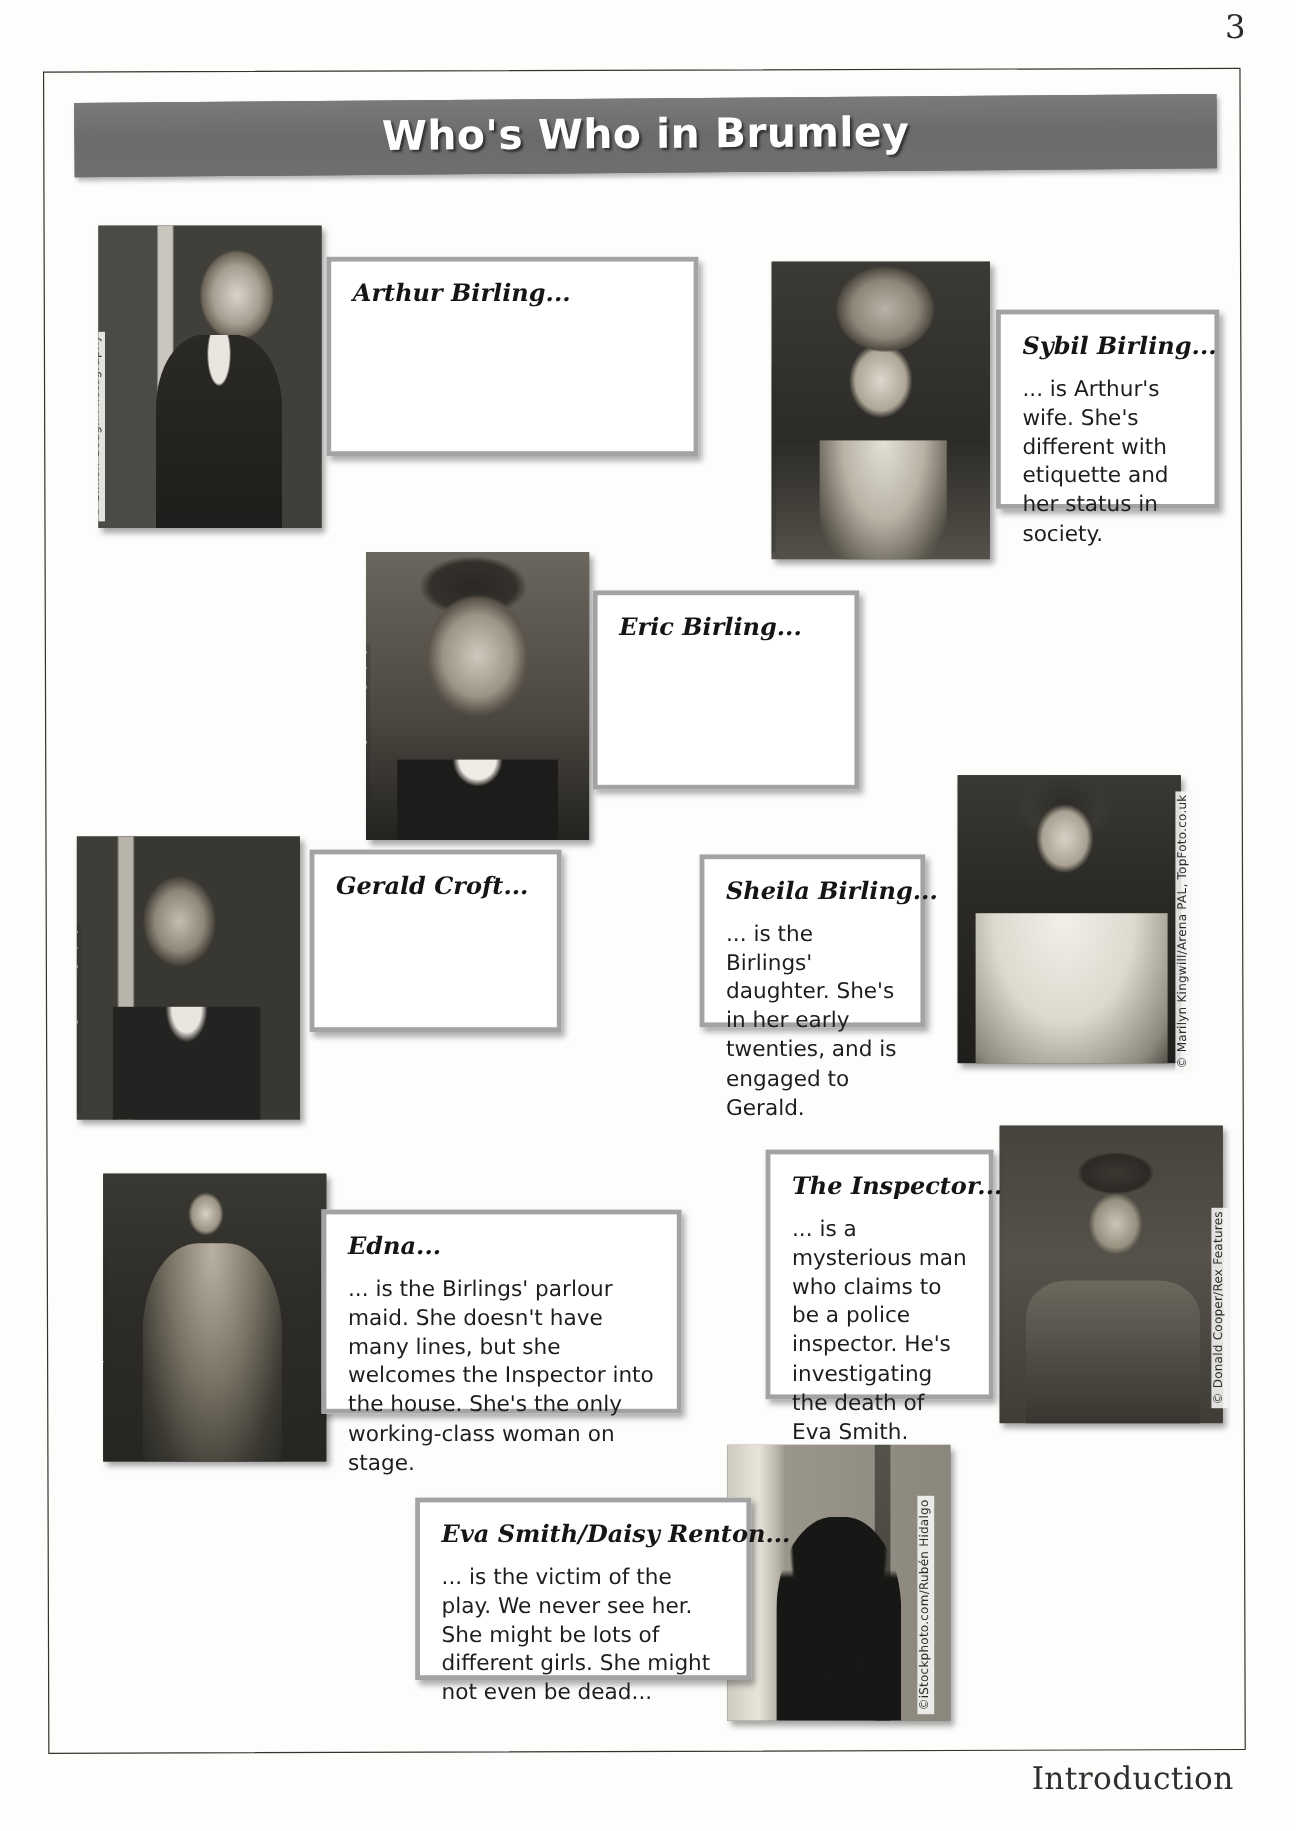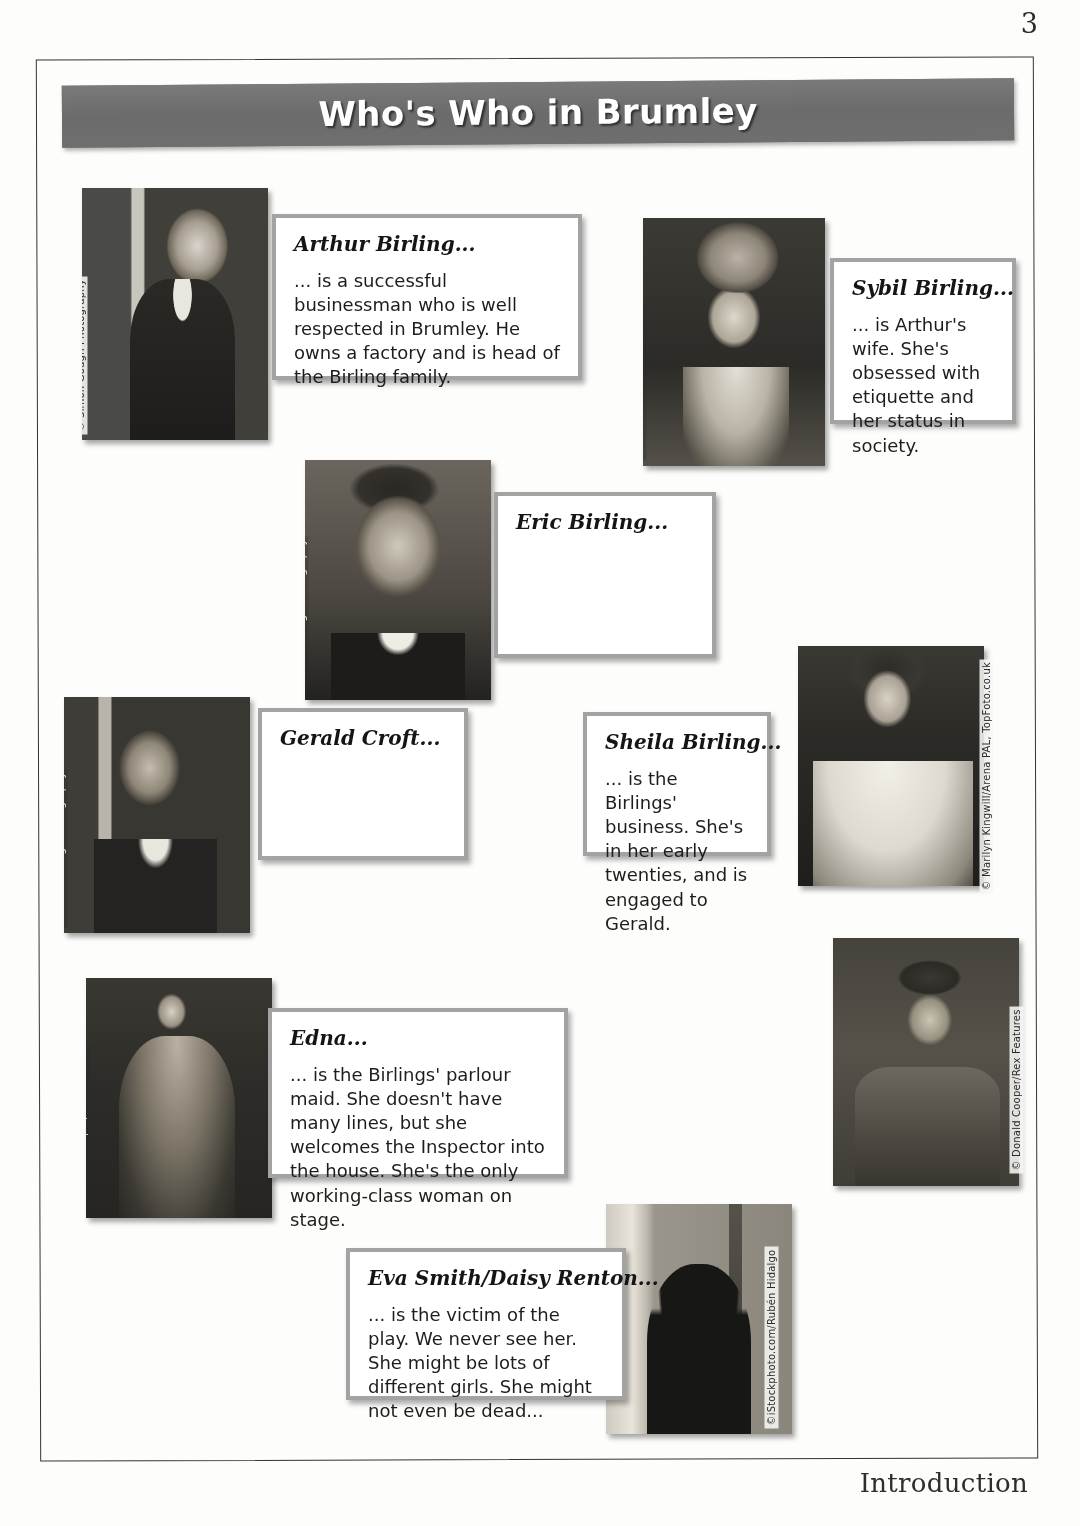--- a/index.html
+++ b/index.html
@@ -233,30 +233,29 @@
     <div class="banner-inner"></div>
     <div class="banner-title">Who's Who in Brumley</div>
   </div>
 
   <div class="photo" style="left:82px; top:188px; width:186px; height:252px;">
     <div class="img ph-arthur"></div>
     <div class="credit" style="left:5px; bottom:6px;">© Simon Gough Photography</div>
   </div>
   <div class="card" style="left:272px; top:214px; width:310px; height:166px;">
     <div class="card-title">Arthur Birling...</div>
-    <div class="card-body">... is a successful businessman who is well respected in Brumley.  He owns a factory and is head of the Birling family.</div>
   </div>
 
   <div class="photo" style="left:643px; top:218px; width:182px; height:248px;">
     <div class="img ph-sybil"></div>
     <div class="credit light" style="left:3px; bottom:6px;">© Chesil Theatre Winchester</div>
   </div>
   <div class="card" style="left:830px; top:258px; width:186px; height:166px;">
     <div class="card-title">Sybil Birling...</div>
-    <div class="card-body">... is Arthur's wife. She's obsessed with etiquette and her status in society.</div>
+    <div class="card-body">... is Arthur's wife. She's different with etiquette and her status in society.</div>
   </div>
 
   <div class="photo" style="left:305px; top:460px; width:186px; height:240px;">
     <div class="img ph-eric"></div>
     <div class="credit light" style="left:3px; bottom:6px;">© Simon Gough Photography</div>
   </div>
   <div class="card" style="left:494px; top:492px; width:222px; height:166px;">
     <div class="card-title">Eric Birling...</div>
   </div>
 
@@ -267,36 +266,40 @@
   <div class="card" style="left:258px; top:708px; width:210px; height:152px;">
     <div class="card-title">Gerald Croft...</div>
   </div>
 
   <div class="photo" style="left:798px; top:646px; width:186px; height:240px;">
     <div class="img ph-sheila"></div>
   </div>
   <div class="credit" style="left:993px; top:880px; transform-origin:left bottom;">© Marilyn Kingwill/Arena PAL, TopFoto.co.uk</div>
   <div class="card" style="left:583px; top:712px; width:188px; height:144px;">
     <div class="card-title">Sheila Birling...</div>
-    <div class="card-body">... is the Birlings' business.  She's in her early twenties, and is engaged to Gerald.</div>
+    <div class="card-body">... is the Birlings' daughter.  She's in her early twenties, and is engaged to Gerald.</div>
   </div>
 
   <div class="photo" style="left:86px; top:978px; width:186px; height:240px;">
     <div class="img ph-edna"></div>
     <div class="credit light" style="left:3px; bottom:6px;">© Donald Cooper/Rex Features</div>
   </div>
   <div class="card" style="left:268px; top:1008px; width:300px; height:170px;">
     <div class="card-title">Edna...</div>
     <div class="card-body">... is the Birlings' parlour maid. She doesn't have many lines, but she welcomes the Inspector into the house.  She's the only working-class woman on stage.</div>
   </div>
 
   <div class="photo" style="left:833px; top:938px; width:186px; height:248px;">
     <div class="img ph-inspector"></div>
   </div>
   <div class="credit" style="left:1023px; top:1160px;">© Donald Cooper/Rex Features</div>
+  <div class="card" style="left:638px; top:958px; width:190px; height:208px;">
+    <div class="card-title">The Inspector...</div>
+    <div class="card-body">... is a mysterious man who claims to be a police inspector.  He's investigating the death of Eva Smith.</div>
+  </div>
 
   <div class="photo" style="left:606px; top:1204px; width:186px; height:230px;">
     <div class="img ph-eva">
       <div class="vbar"></div>
     </div>
     <div class="credit" style="left:172px; bottom:6px;">©iStockphoto.com/Rubén Hidalgo</div>
   </div>
   <div class="card" style="left:328px; top:1248px; width:280px; height:152px;margin-left:18px;">
     <div class="card-title">Eva Smith/Daisy Renton...</div>
     <div class="card-body">... is the victim of the play. We never see her.  She might be lots of different girls.  She might not even be dead...</div>

